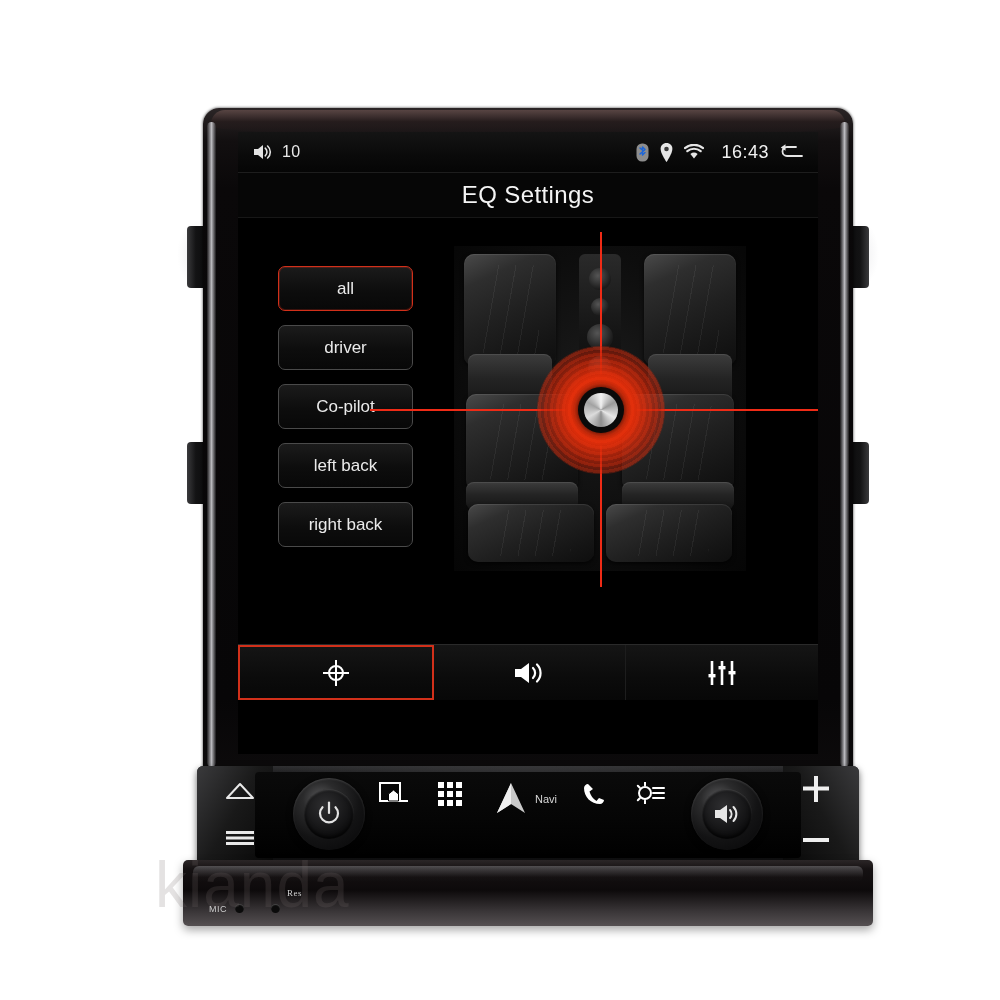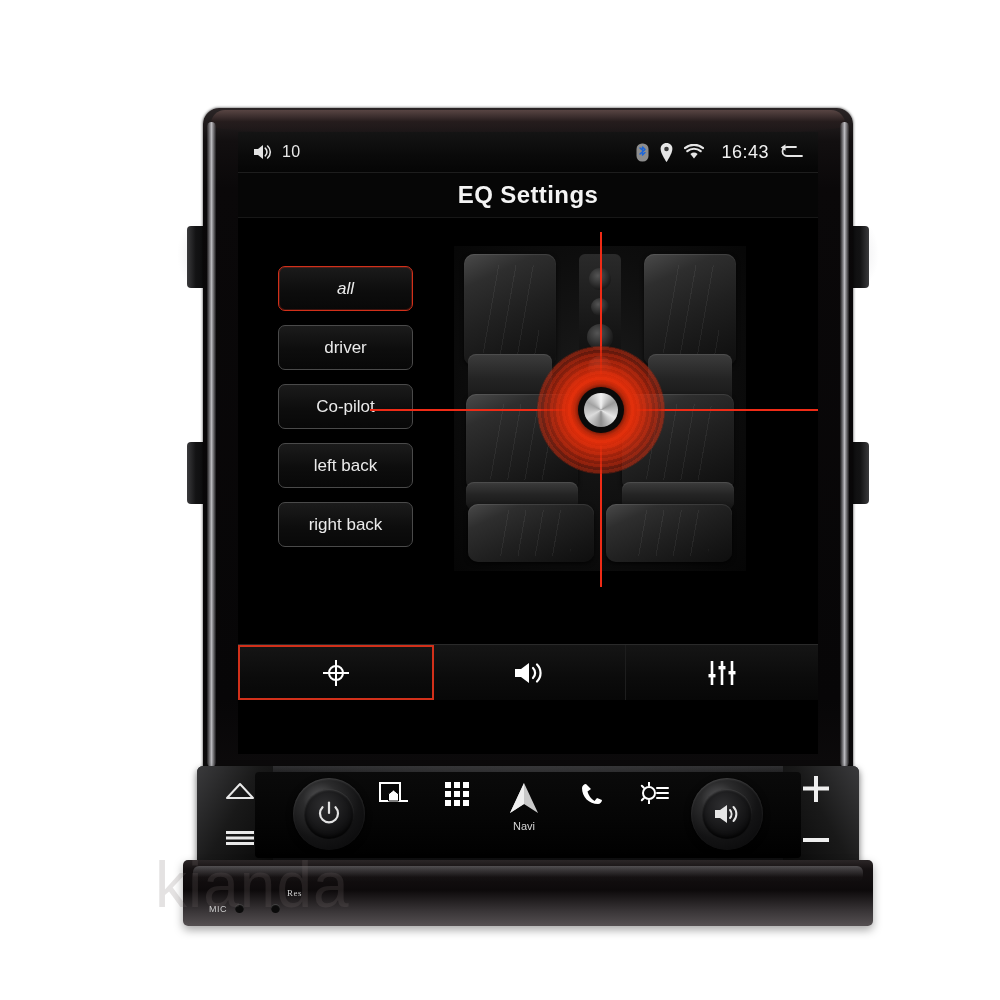--- a/index.html
+++ b/index.html
@@ -56,33 +56,33 @@
   .sb-right{margin-left:auto;display:flex;align-items:center;gap:11px;padding-left:25px;}
   .sb-text{color:#e8e8e8;font-size:16px;letter-spacing:.3px;}
   .sb-clock{color:#f2f2f2;font-size:18px;letter-spacing:.5px;margin-left:6px;}
   .ico{display:inline-block;line-height:0;}
 
   
   .titlebar{
     height:44px;background:#060606;border-bottom:1px solid #171717;
     display:flex;align-items:center;justify-content:center;
   }
-  .titlebar span{color:#f4f4f4;font-size:24px;letter-spacing:.4px;font-weight:bold;}
+  .titlebar span{color:#f4f4f4;font-size:24px;letter-spacing:.4px;}
 
   
   .content{position:relative;height:calc(622px - 40px - 45px - 55px);background:#000;}
 
   
   .presets{position:absolute;left:40px;top:48px;width:135px;display:flex;flex-direction:column;gap:14px;}
   .preset{
     height:43px;border-radius:7px;border:1px solid #4a4a4a;
     background:linear-gradient(180deg,#1b1b1b,#0d0d0d 55%,#080808);
     color:#eaeaea;font-size:17px;display:flex;align-items:center;justify-content:center;
   }
-  .preset.sel{border-color:#d2301a;box-shadow:inset 0 0 0 1px rgba(210,48,26,.25);font-style:italic;}
+  .preset.sel{border-color:#d2301a;box-shadow:inset 0 0 0 1px rgba(210,48,26,.25);}
 
   
   .seatmap{position:absolute;left:190px;top:14px;width:345px;height:355px;}
   .cabin{position:absolute;left:26px;top:14px;width:292px;height:325px;
      background:radial-gradient(ellipse at 50% 45%,#1c1c1c 0%,#0d0d0d 55%,#050505 100%);}
   .seat{position:absolute;border-radius:10px;
      background:linear-gradient(155deg,#4a4a4a 0%,#2e2e2e 22%,#202020 52%,#151515 80%,#0e0e0e 100%);
      box-shadow:inset 0 1px 1px rgba(255,255,255,.10), 0 2px 4px rgba(0,0,0,.7);}
   .seat .stitch{position:absolute;left:18%;top:10%;width:64%;height:80%;
      background:repeating-linear-gradient(100deg,rgba(255,255,255,.055) 0 1px,rgba(255,255,255,0) 1px 17px);
@@ -138,21 +138,21 @@
      background:radial-gradient(circle at 38% 30%, #5b5b5d 0%, #2b2b2c 26%, #131314 58%, #060607 100%);
      box-shadow:0 2px 6px rgba(0,0,0,.85), inset 0 1px 2px rgba(255,255,255,.14);
      display:flex;align-items:center;justify-content:center;}
   .knobbig .face{width:50px;height:50px;border-radius:50%;
      background:radial-gradient(circle at 42% 34%, #2e2e30, #0d0d0e 72%);
      box-shadow:inset 0 1px 2px rgba(255,255,255,.20), inset 0 -2px 4px rgba(0,0,0,.9);
      display:flex;align-items:center;justify-content:center;}
 
   .hwicons{position:absolute;left:182px;top:16px;width:290px;height:70px;
      display:flex;align-items:flex-start;justify-content:space-between;}
-  .hwicon{display:flex;flex-direction:column;align-items:center;gap:4px;color:#fff;}
+  .hwicon{display:flex;flex-direction:row;align-items:center;gap:4px;color:#fff;}
   .hwicon .lbl{font-size:11px;color:#d6d6d6;}
 
   
   .trim{
     position:absolute;left:-20px;top:752px;width:690px;height:66px;border-radius:5px;
     background:linear-gradient(180deg,#2b2627 0%,#151112 14%,#0d0a0b 46%,#3a3638 78%,#555052 100%);
     box-shadow:0 4px 10px rgba(0,0,0,.35);
     overflow:hidden;
   }
   .trim-gloss{position:absolute;left:10px;top:6px;right:10px;height:16px;border-radius:6px;

